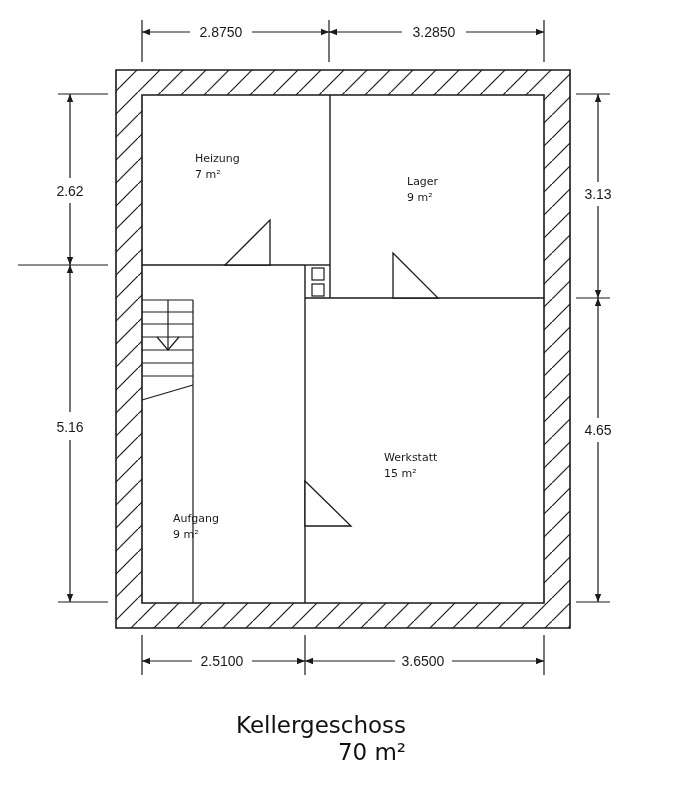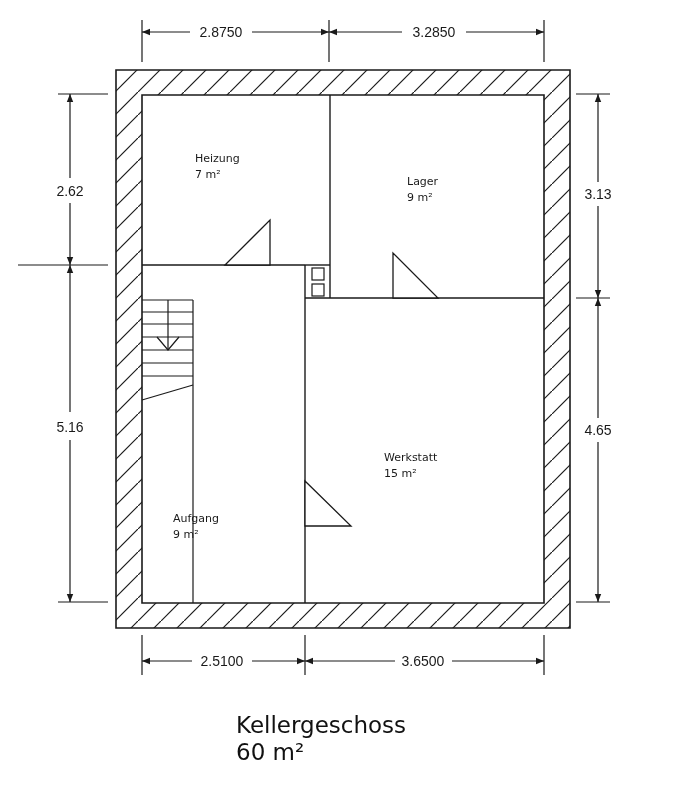--- a/index.html
+++ b/index.html
@@ -1,20 +1,20 @@
 <!DOCTYPE html>
 <html><head>
 <meta charset="utf-8">
 <style>
   html, body { margin:0; padding:0; background:#ffffff; }
   body { width:677px; height:788px; position:relative; overflow:hidden; font-family:"DejaVu Sans", sans-serif; }
   #plan { position:absolute; left:0; top:0; width:677px; height:788px; }
   .dim-label { font-family:"Liberation Sans", sans-serif; font-size:14px; fill:#1a1a1a; }
   .room-label { font-family:"DejaVu Sans", sans-serif; font-size:11px; fill:#1a1a1a; }
-  .title-block { position:absolute; left:236px; top:712px; color:#111; font-family:"DejaVu Sans", sans-serif; font-size:23px; line-height:27px; }
+  .title-block { position:absolute; left:236px; top:712px; color:#111; font-family:"DejaVu Sans", sans-serif; font-size:23px; line-height:27px;text-align:right; }
 </style>
 </head>
 <body>
 
 <svg id="plan" viewBox="0 0 677 788" xmlns="http://www.w3.org/2000/svg">
   <defs>
     <pattern id="hatch" patternUnits="userSpaceOnUse" width="23" height="23" patternTransform="rotate(0)">
       <line x1="0" y1="23" x2="23" y2="0" stroke="#1a1a1a" stroke-width="1.2"></line>
     </pattern>
     <marker id="arr" viewBox="0 0 10 10" refX="10" refY="5" markerWidth="12" markerHeight="8" orient="auto-start-reverse" markerUnits="userSpaceOnUse">
@@ -124,14 +124,14 @@
     <line x1="598" y1="206" x2="598" y2="298" marker-end="url(#arr)"></line>
     <line x1="598" y1="298" x2="598" y2="418" marker-start="url(#arr)"></line>
     <line x1="598" y1="442" x2="598" y2="602" marker-end="url(#arr)"></line>
   </g>
   <text class="dim-label" x="598" y="199" text-anchor="middle">3.13</text>
   <text class="dim-label" x="598" y="435" text-anchor="middle">4.65</text>
 </svg>
 
 <div class="title-block">
   <div>Kellergeschoss</div>
-  <div>60 m²</div>
+  <div>70 m²</div>
 </div>
 
 </body></html>

